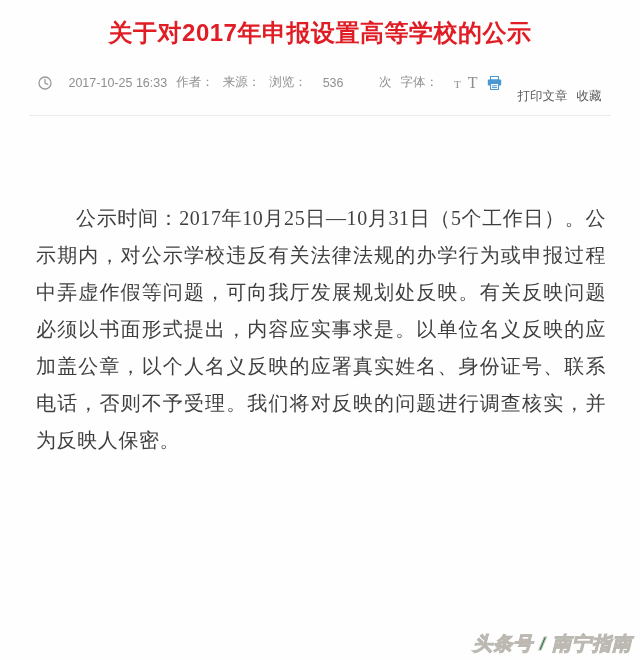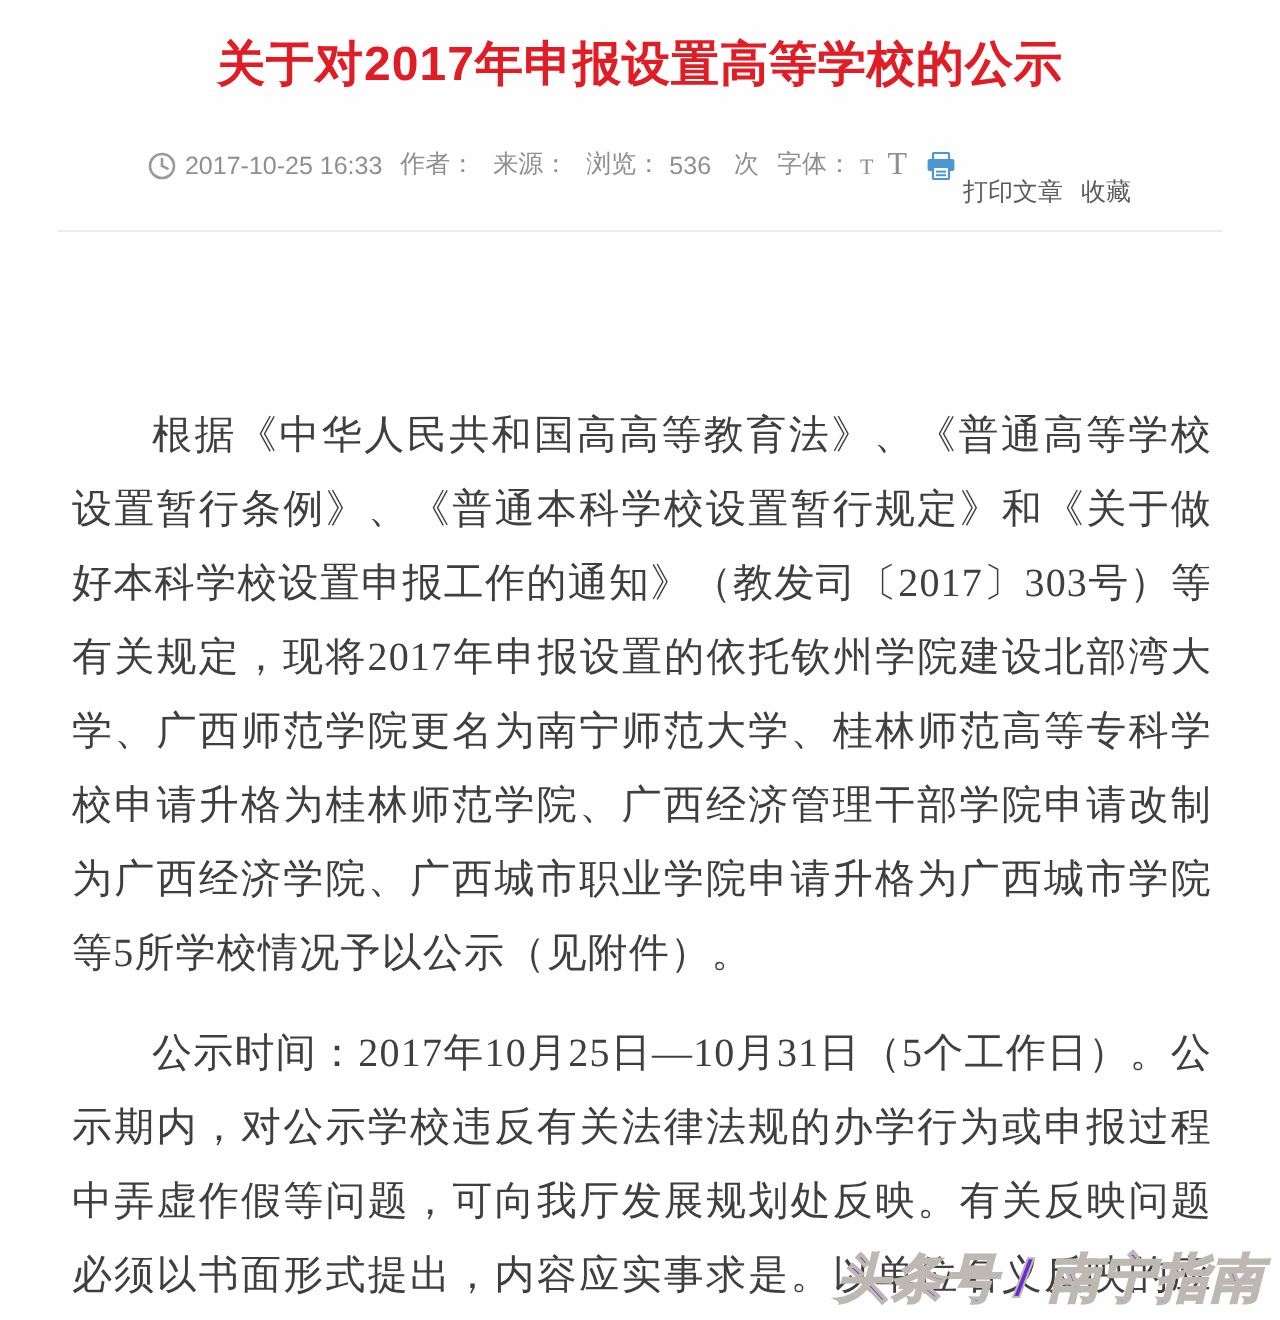--- a/index.html
+++ b/index.html
@@ -32,21 +32,21 @@
     margin-top: 11px;
     display: flex;
     justify-content: center;
     align-items: center;
     gap: 9px;
     font-size: 12.5px;
     color: #8f8f8f;
     font-family: "Liberation Sans", sans-serif;
     white-space: nowrap;
   }
-  .meta-item { display: inline-flex; align-items: center; gap: 4px; }
+  .meta-item { display: inline-flex; align-items: center; gap: 16px; }
   .meta-icon { display: inline-flex; align-items: center; }
   .meta-icon svg { display: block; }
   .font-size-controls { display: inline-flex; align-items: baseline; gap: 7px; }
   .font-t-small {
     font-size: 11px;
     color: #8f8f8f;
     cursor: pointer;
     font-family: "Liberation Serif", serif;
   }
   .font-t-large {
@@ -71,24 +71,24 @@
     font-family: "Liberation Serif", serif;
   }
   .article-body p {
     text-indent: 2em;
     margin-bottom: 13px;
   }
   .watermark {
     position: absolute;
     right: 8px;
     bottom: 3px;
-    font-size: 26px;
+    font-size: 19px;
     font-weight: bold;
     font-style: italic;
-    color: #6d28d9;
+    color: #15803d;
     -webkit-text-stroke: 1px #bdb9b2;
     letter-spacing: 1px;
     font-family: "Liberation Sans", sans-serif;
     white-space: nowrap;
     margin-left: 44px;
   }
 </style>
 </head>
 <body>
 
@@ -143,19 +143,18 @@
 
     <span class="meta-item">
       <span class="meta-action">收藏</span>
     </span>
 
   </div>
 
   <div class="divider"></div>
 
   <div class="article-body">
-    <p>根据《中华人民共和国高高等教育法》、《普通高等学校设置暂行条例》、《普通本科学校设置暂行规定》和《关于做好本科学校设置申报工作的通知》（教发司〔2017〕303号）等有关规定，现将2017年申报设置的依托钦州学院建设北部湾大学、广西师范学院更名为南宁师范大学、桂林师范高等专科学校申请升格为桂林师范学院、广西经济管理干部学院申请改制为广西经济学院、广西城市职业学院申请升格为广西城市学院等5所学校情况予以公示（见附件）。</p>
     <p>公示时间：2017年10月25日—10月31日（5个工作日）。公示期内，对公示学校违反有关法律法规的办学行为或申报过程中弄虚作假等问题，可向我厅发展规划处反映。有关反映问题必须以书面形式提出，内容应实事求是。以单位名义反映的应加盖公章，以个人名义反映的应署真实姓名、身份证号、联系电话，否则不予受理。我们将对反映的问题进行调查核实，并为反映人保密。</p>
   </div>
 
   <div class="watermark">头条号 / 南宁指南</div>
 
 </div>
 
 </body></html>

